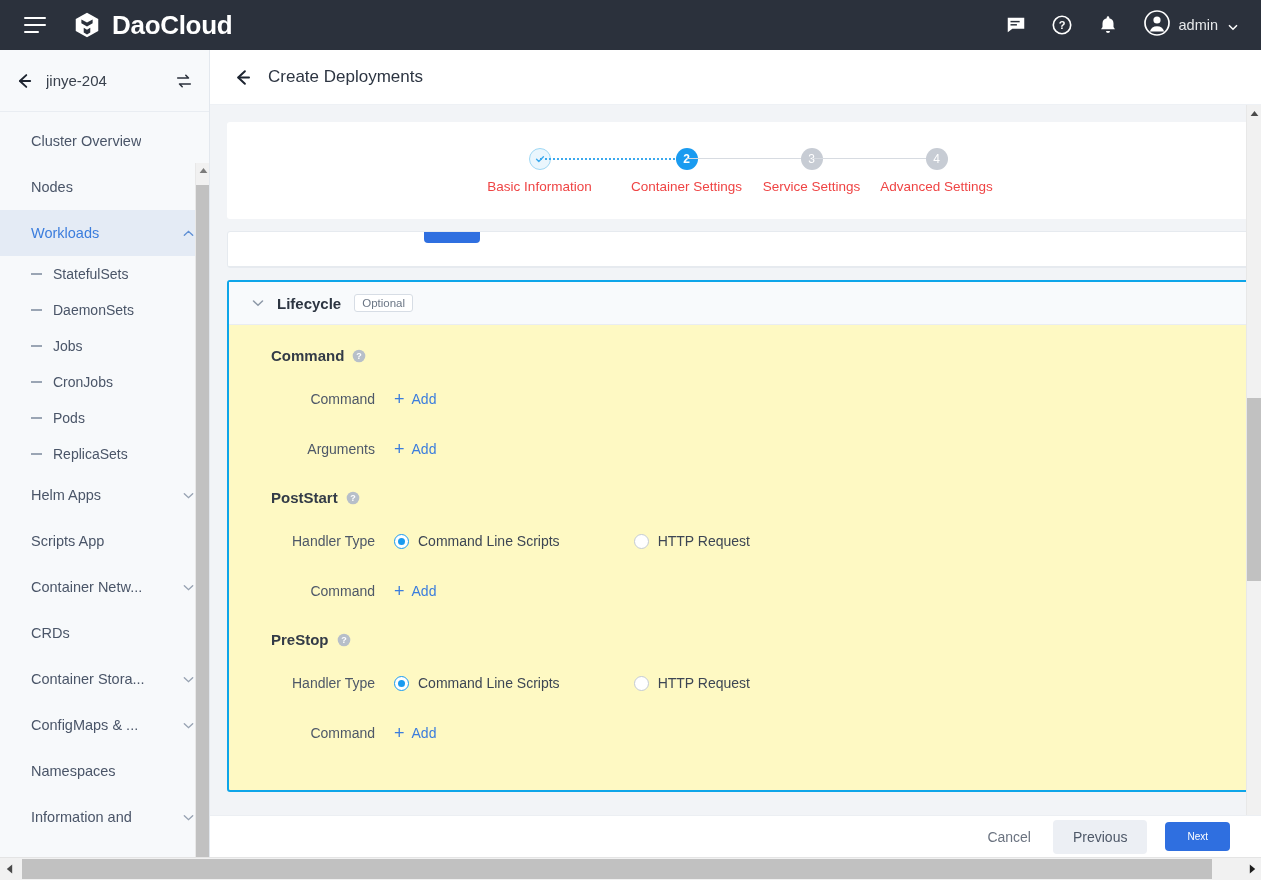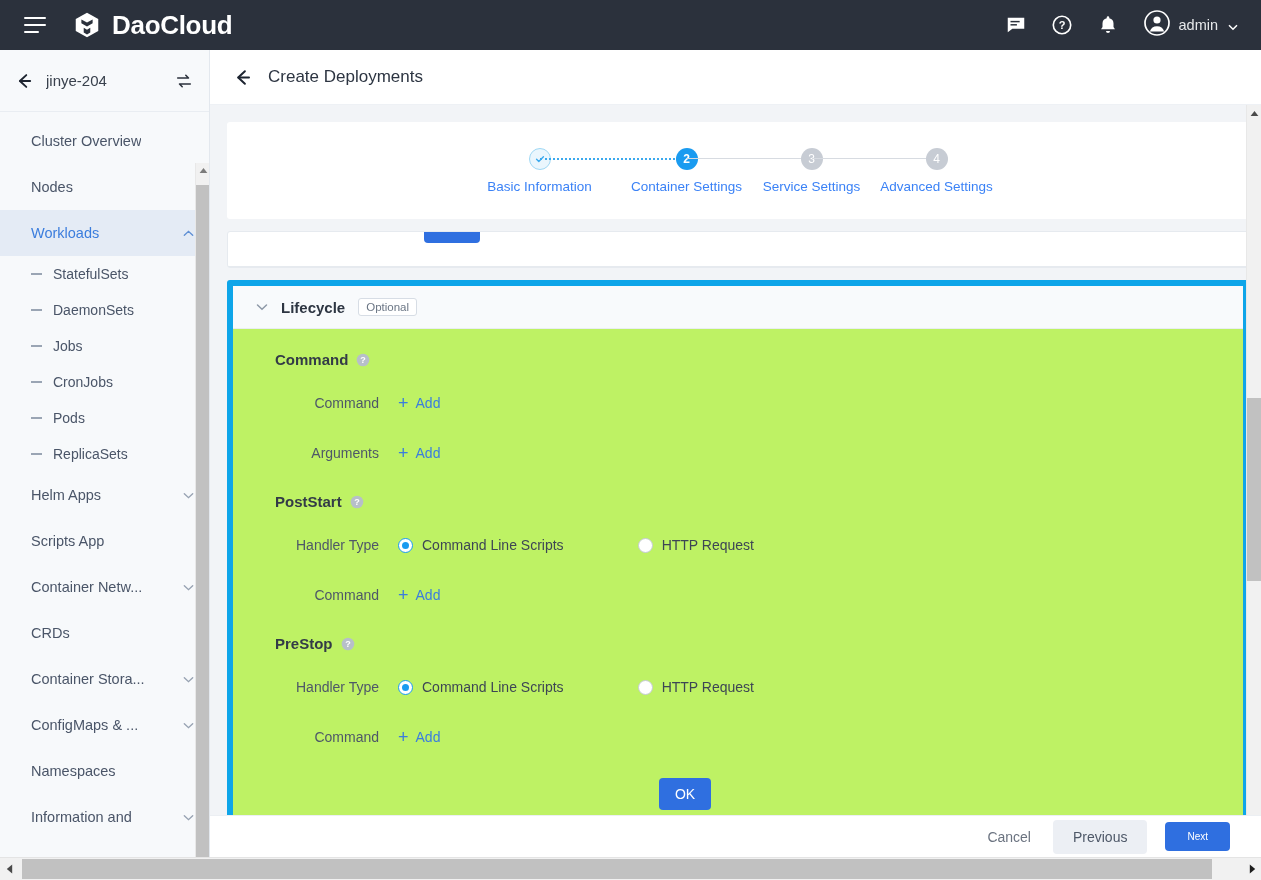--- a/index.html
+++ b/index.html
@@ -121,21 +121,21 @@
   .step { display: flex; flex-direction: column; align-items: center; width: 0; }
   .step-circle {
     width: 22px; height: 22px; border-radius: 50%;
     display: flex; align-items: center; justify-content: center;
     font-size: 12px; color: #ffffff; font-weight: bold;
   }
   .step-circle.done { background: #eaf6fd; border: 1px solid #9fd8f5; }
   .step-circle.current { background: #1a9bf0; }
   .step-circle.todo { background: #c7ccd4; color: #ffffff; font-weight: normal; }
   .step-label {
-    margin-top: 9px; font-size: 13.5px; color: #3b82f6; white-space: nowrap;
+    margin-top: 9px; font-size: 13.5px; color: #ef4444; white-space: nowrap;
   }
   .step-conn { height: 22px; display: flex; align-items: center; }
   .step-conn .line { height: 1px; width: 100%; }
   .step-conn.dotted .line {
     border-top: 2px dotted #3ba9ee; height: 0;
   }
   .step-conn.solid .line { background: #d7dbe1; height: 1.5px; }
 
   .form-card {
     margin: 12px 12px 0 17px;
@@ -147,21 +147,21 @@
     position: relative; height: 35px; overflow: hidden;
     border-bottom: 1px solid #e6eaef;
   }
   .cut-btn {
     position: absolute; left: 196px; top: -21px;
     width: 56px; height: 32px; background: #2f6fe0; border-radius: 4px;
   }
 
   .section {
     margin: 12px 12px 0 17px;
-    border: 6px solid #0ea5e9; border-radius: 3px; background: #bef264;
+    border: 2px solid #0ea5e9; border-radius: 3px; background: #fef9c3;
   }
   .section-head {
     height: 43px; background: #f8fafc; display: flex; align-items: center;
     padding-left: 22px; border-bottom: 1px solid #e9edf2;
   }
   .sec-chev { width: 14px; height: 14px; margin-right: 12px; cursor: pointer; }
   .sec-title { font-size: 15px; color: #2d3542; font-weight: 600; }
   .badge-optional {
     margin-left: 13px; font-size: 11.5px; color: #6b7685;
     border: 1px solid #d7dde5; border-radius: 3px;
@@ -588,23 +588,20 @@
         </div>
 
         <div class="field-row">
           <div class="field-label">Command</div>
           <div class="add-link">
             <span class="plus-sign">+</span>
             <span>Add</span>
           </div>
         </div>
 
-        <div class="ok-row">
-          <button class="ok-btn">OK</button>
-        </div>
       </div>
     </div>
   </div>
 
   <div class="main-sb-track">
     <div class="main-sb-btn">
       <svg width="9" height="7" viewBox="0 0 10 7">
           <path d="M5 0.8L9.3 6.2H0.7z" fill="#4a4a4a"></path>
         </svg>
     </div>

